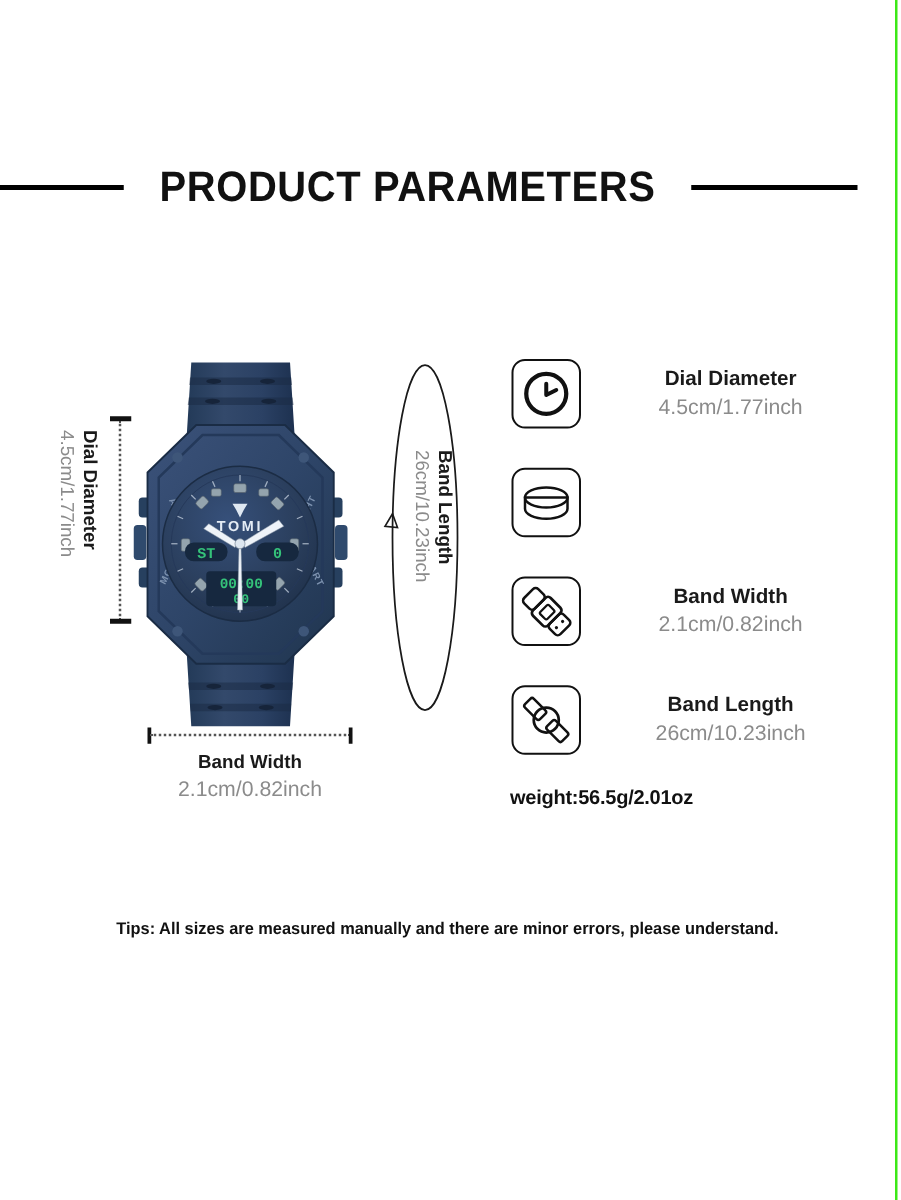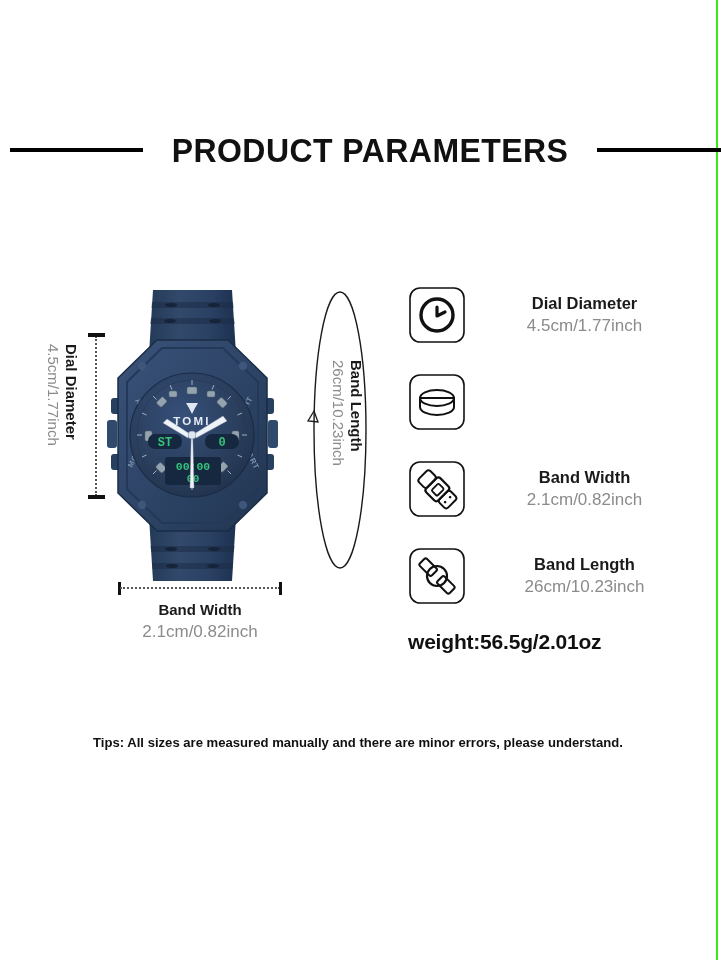--- a/index.html
+++ b/index.html
@@ -31,21 +31,20 @@
   
   #title-block {
     position: absolute;
     top: 126px;
     left: 0;
     width: 652px;
     height: 48px;
     display: flex;
     align-items: center;
     justify-content: center;
-    margin-left: 44px;
   }
   .title-rule {
     height: 4px;
     background: #000000;
     flex: 0 0 auto;
   }
   #title-rule-left  { width: 133px; margin-right: 16px; }
   #title-rule-right { width: 133px; margin-left: 16px; }
   #title-text {
     font-family: "Liberation Sans Narrow", "Liberation Sans", sans-serif;
@@ -186,21 +185,21 @@
   .spec-value {
     font-size: 17px;
     color: #8b8b8b;
     line-height: 24px;
     white-space: nowrap;
   }
   #weight-line {
     position: absolute;
     left: 408px;
     top: 630px;
-    font-size: 21px;
+    font-size: 16px;
     font-weight: bold;
     color: #111111;
     letter-spacing: -0.2px;
   }
 
   
   #footer-tip {
     position: absolute;
     left: 0;
     top: 735px;

